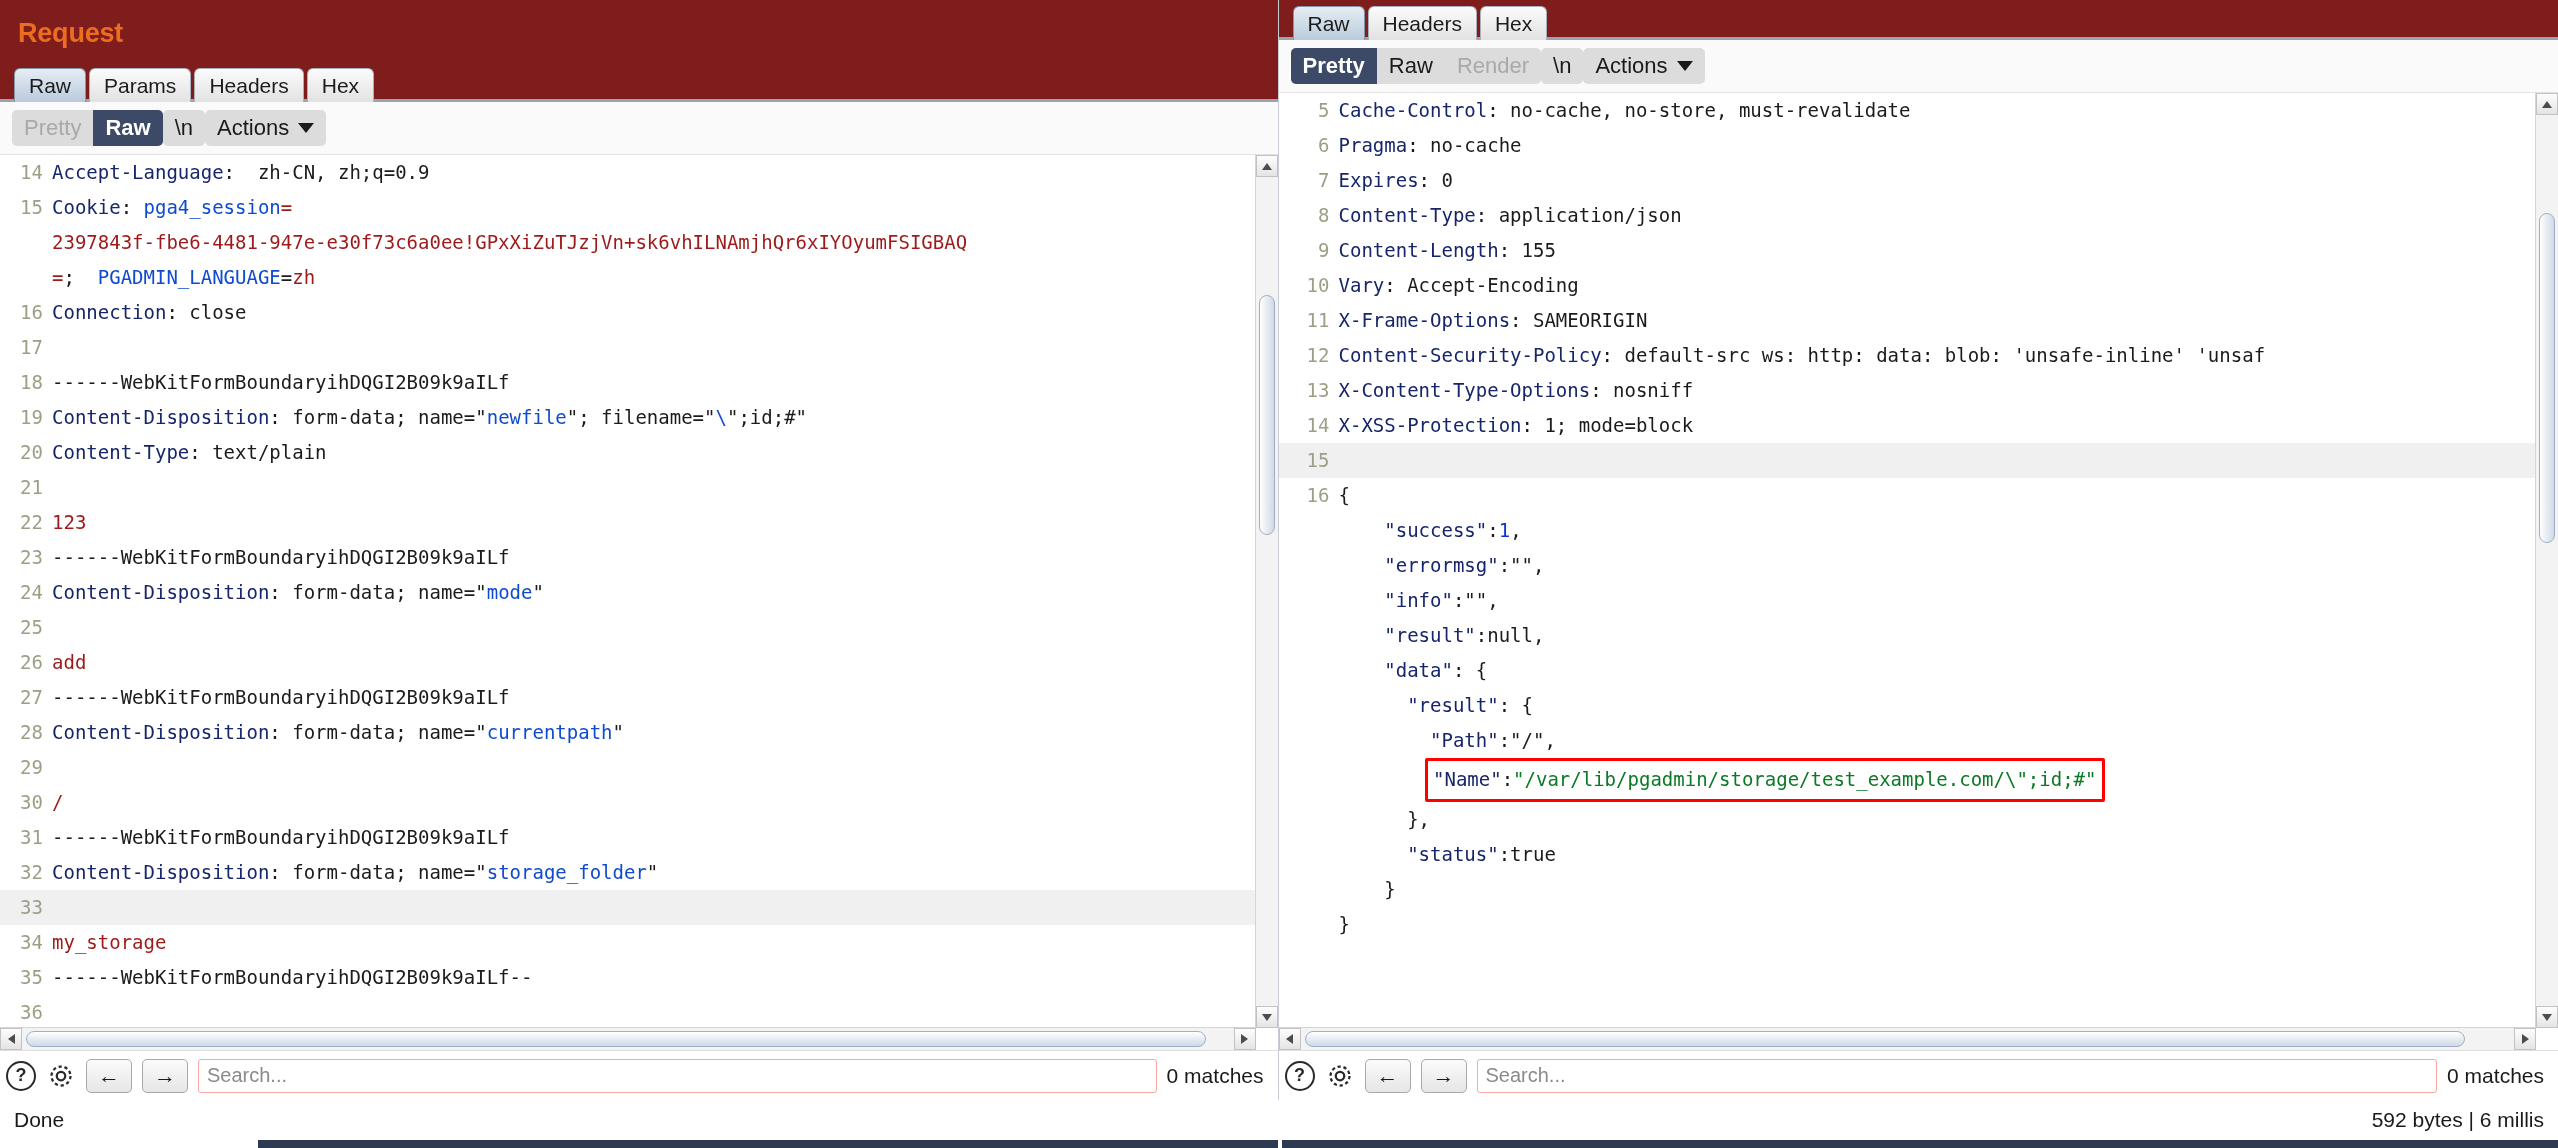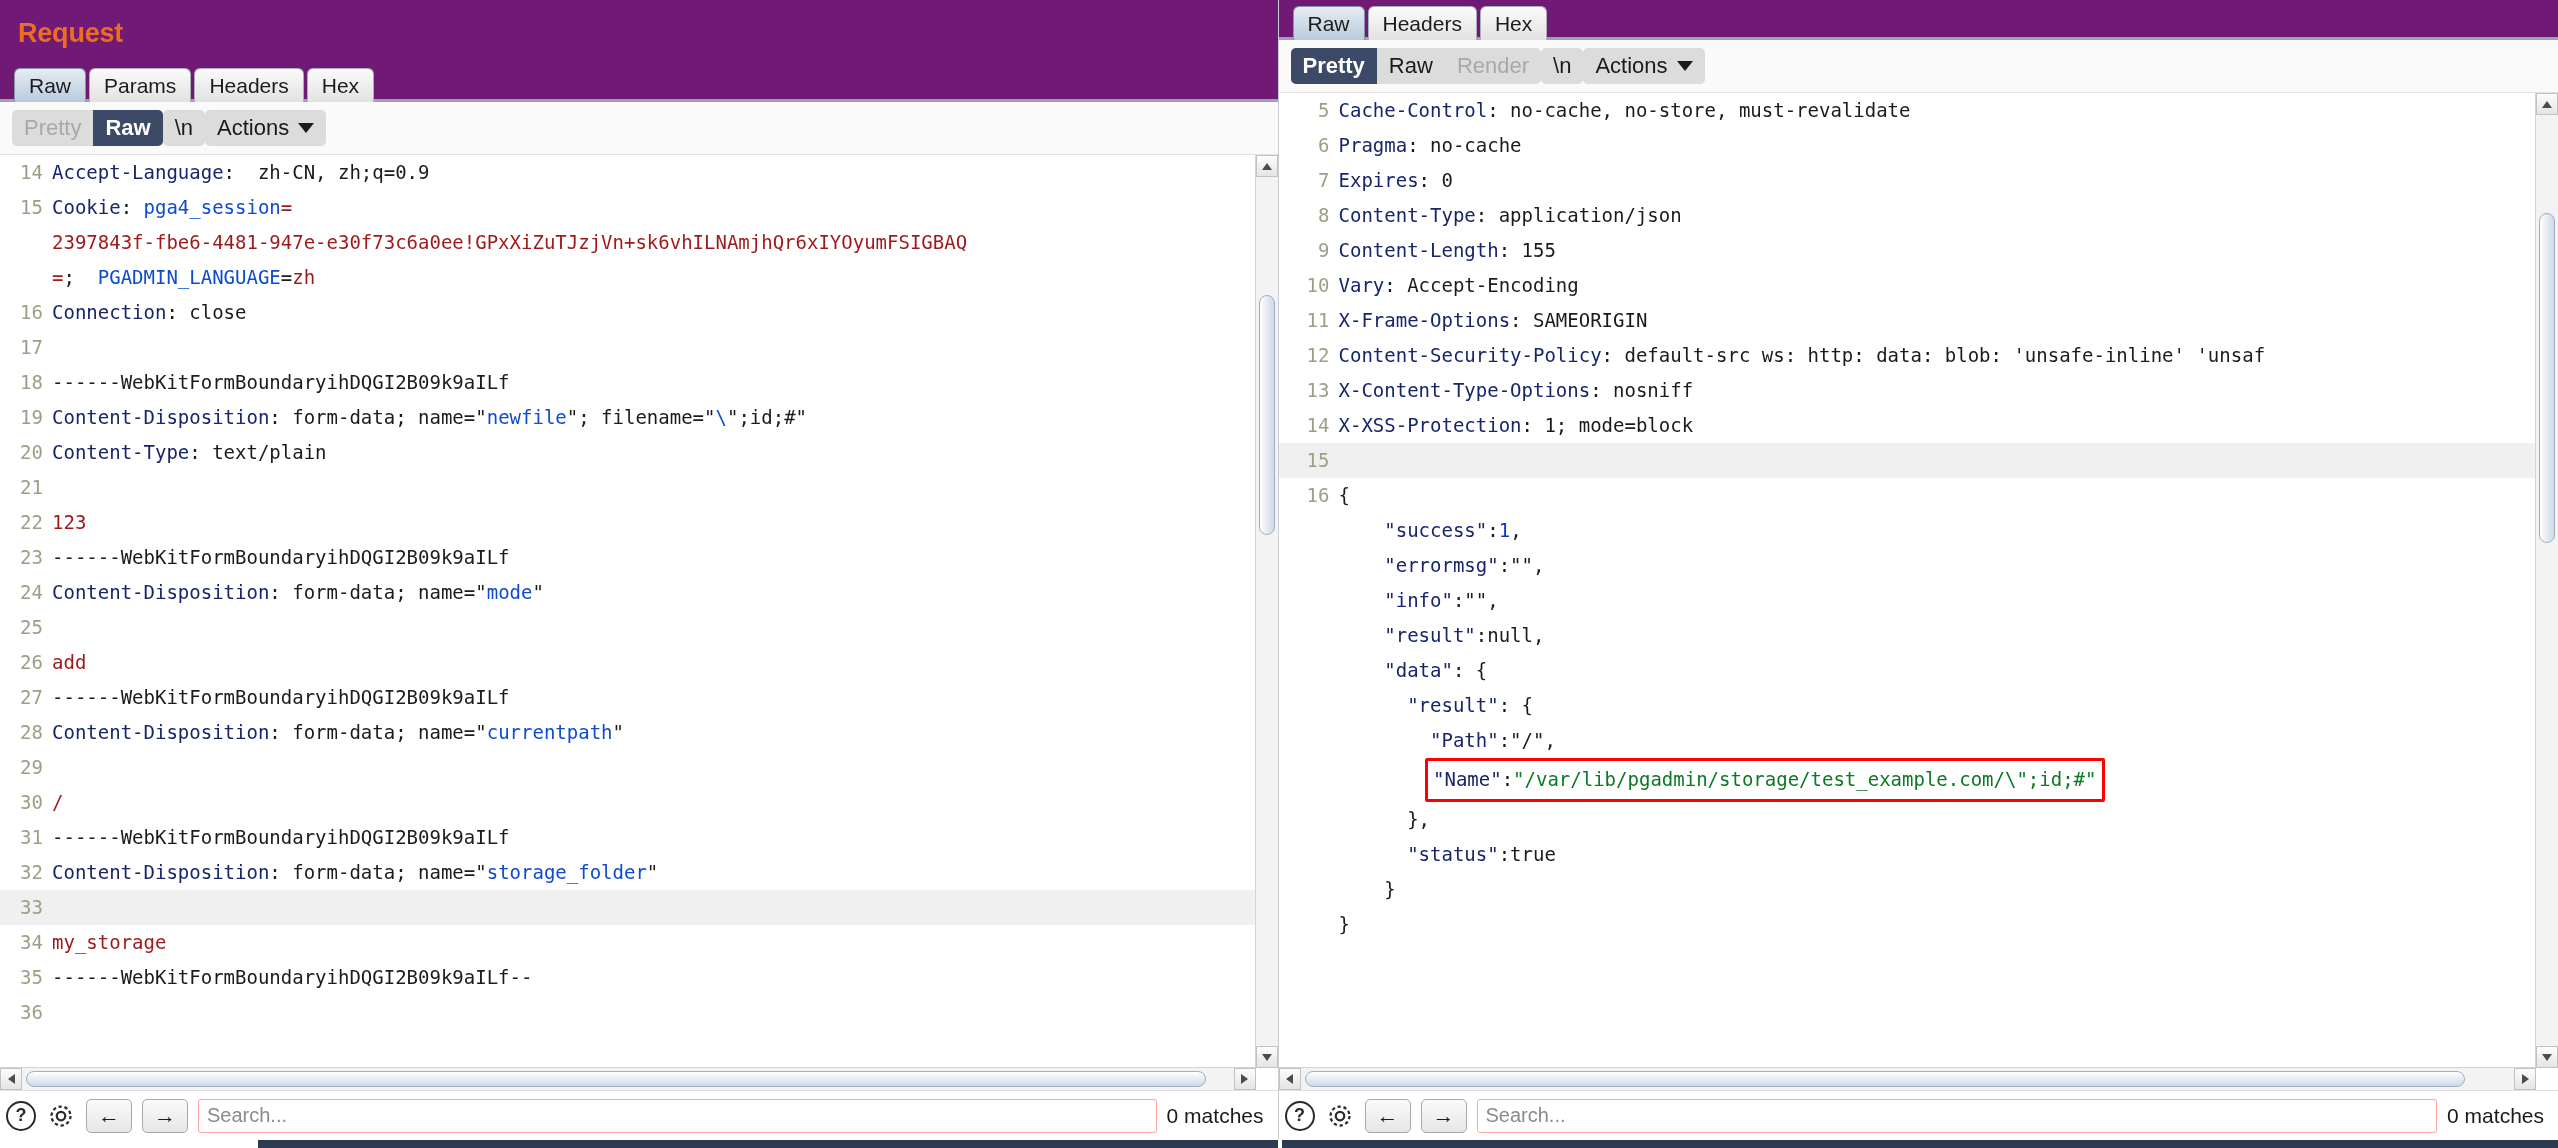--- a/index.html
+++ b/index.html
@@ -5,21 +5,21 @@
   html, body {
     margin: 0; padding: 0;
     width: 2558px; height: 1148px;
     overflow: hidden;
     background: #ffffff;
     font-family: "Liberation Sans", sans-serif;
   }
   .app {
     position: relative;
     width: 2558px; height: 1148px;
-    background: #701a75;
+    background: #7f1d1d;
     display: flex;
     flex-direction: column;
   }
 
   
   .split {
     position: relative;
     flex: 1 1 auto;
     display: flex;
     flex-direction: row;
@@ -482,18 +482,22 @@
           </g>
         </svg>
         <div class="arr-btn">←</div>
         <div class="arr-btn">→</div>
         <input class="search-input" type="text" placeholder="Search..." style="">
         <div class="matches">0 matches</div>
       </div>
     </div>
   </div>
 
+  <div class="statusbar">
+    <div>Done</div>
+    <div>592 bytes | 6 millis</div>
+  </div>
   <div class="bottom-rule">
     <div class="seg-white" style="left:0;width:258px;"></div>
     <div class="seg-white" style="left:1278px;width:4px;"></div>
   </div>
 
 </div>
 
 </body></html>

